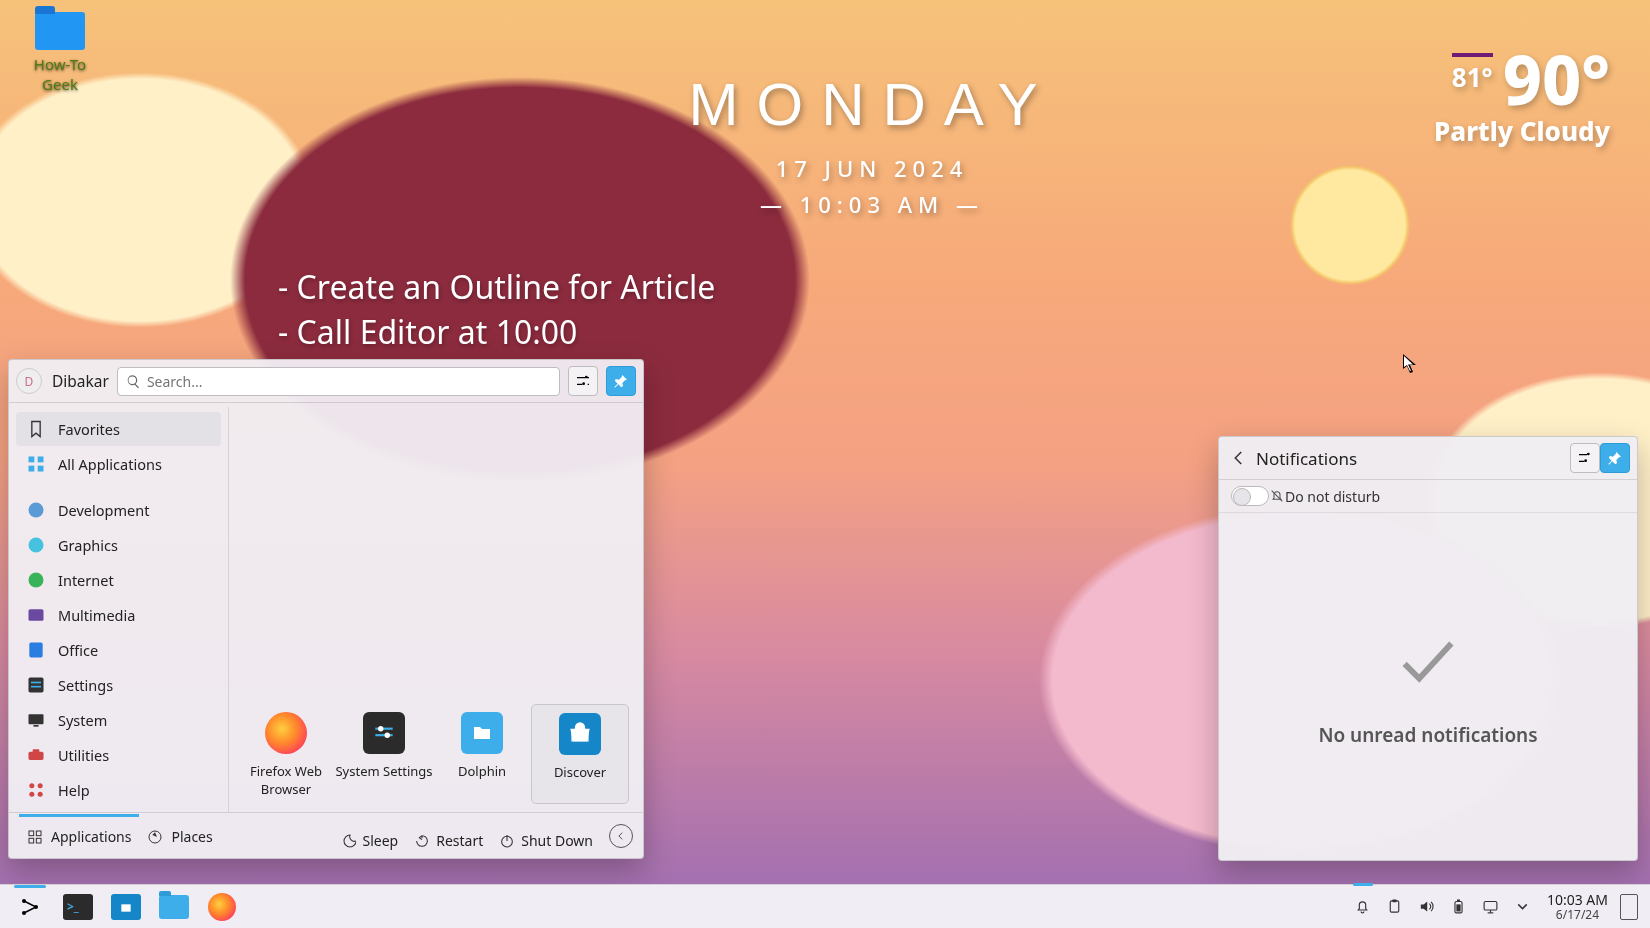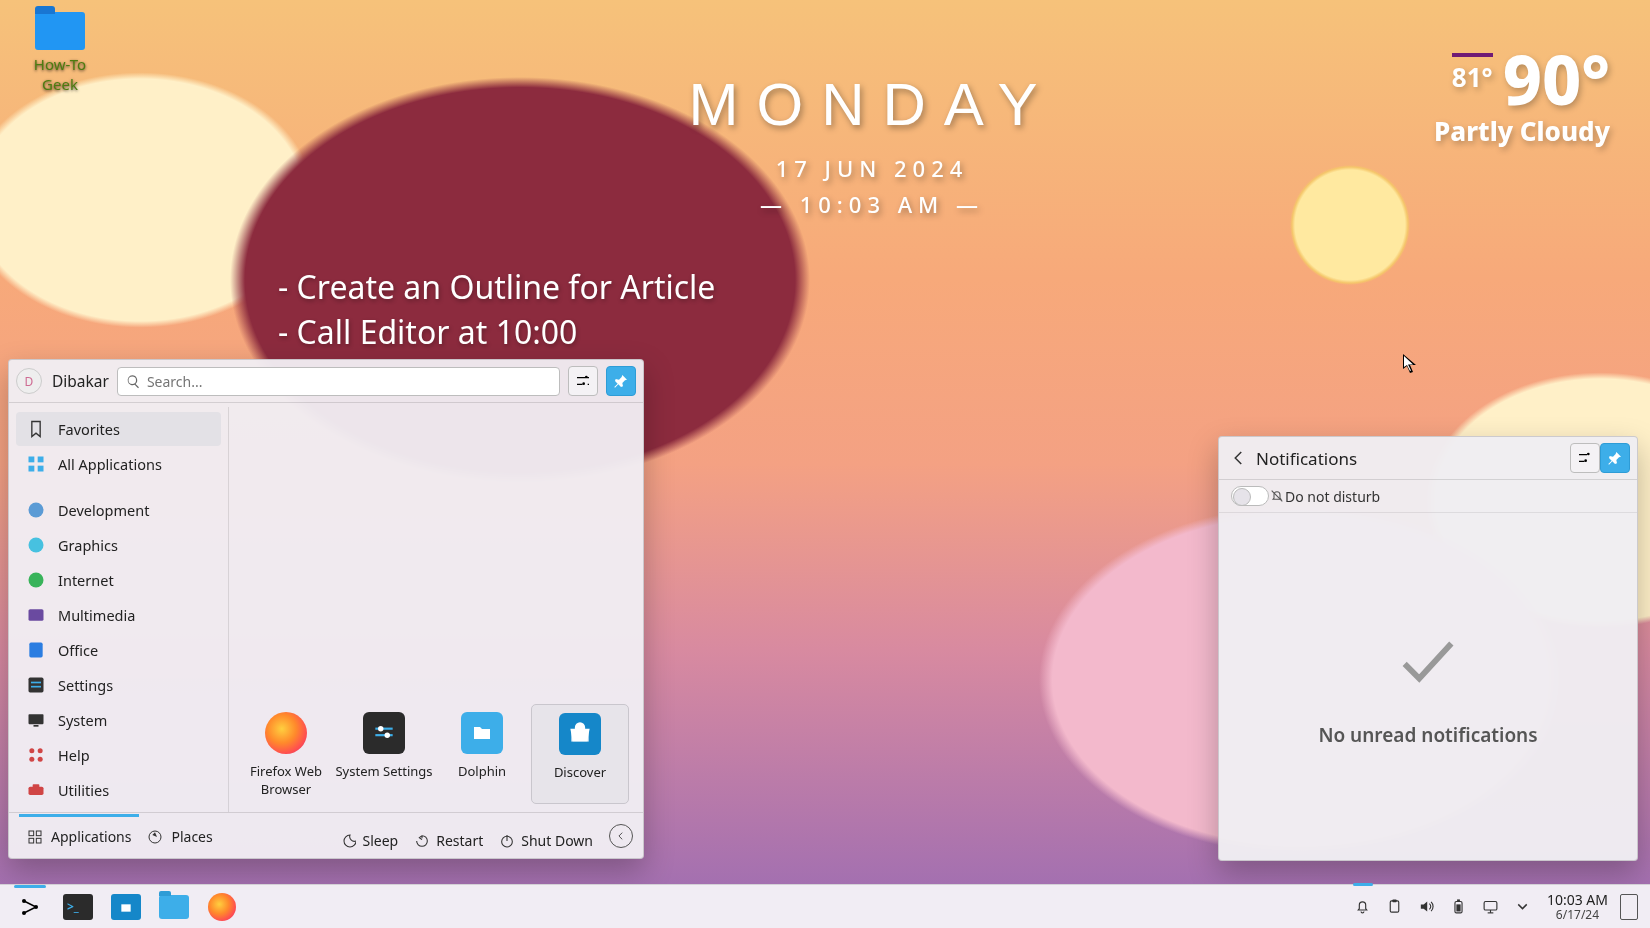--- a/index.html
+++ b/index.html
@@ -240,36 +240,36 @@
             <svg viewBox="0 0 24 24">
               <rect x="3" y="5" width="18" height="12" rx="1" fill="#333"></rect>
               <rect x="9" y="18" width="6" height="2" fill="#333"></rect>
             </svg>
           </span>
         <span>System</span>
       </div>
       <div class="side-item">
         <span class="ic">
             <svg viewBox="0 0 24 24">
+              <rect x="3" y="8" width="18" height="10" rx="2" fill="#d04545"></rect>
+              <rect x="8" y="5" width="8" height="4" rx="1" fill="#d04545"></rect>
+            </svg>
+          </span>
+        <span>Utilities</span>
+      </div>
+      <div class="side-item">
+        <span class="ic">
+            <svg viewBox="0 0 24 24">
               <circle cx="7" cy="7" r="3" fill="#d04545"></circle>
               <circle cx="17" cy="7" r="3" fill="#d04545"></circle>
               <circle cx="7" cy="17" r="3" fill="#d04545"></circle>
               <circle cx="17" cy="17" r="3" fill="#d04545"></circle>
             </svg>
           </span>
         <span>Help</span>
-      </div>
-      <div class="side-item">
-        <span class="ic">
-            <svg viewBox="0 0 24 24">
-              <rect x="3" y="8" width="18" height="10" rx="2" fill="#d04545"></rect>
-              <rect x="8" y="5" width="8" height="4" rx="1" fill="#d04545"></rect>
-            </svg>
-          </span>
-        <span>Utilities</span>
       </div>
     </div>
 
     <div id="launcher-content">
       <div class="app-tile">
         <div class="app-ic" style="background:radial-gradient(circle at 40% 40%, #ffcf3f 0%, #ff8a2b 40%, #ff4e50 70%, #b83280 100%); border-radius:50%;"></div>
         <span>Firefox Web Browser</span>
       </div>
       <div class="app-tile">
         <div class="app-ic" style="background:#2b2b2b;">

